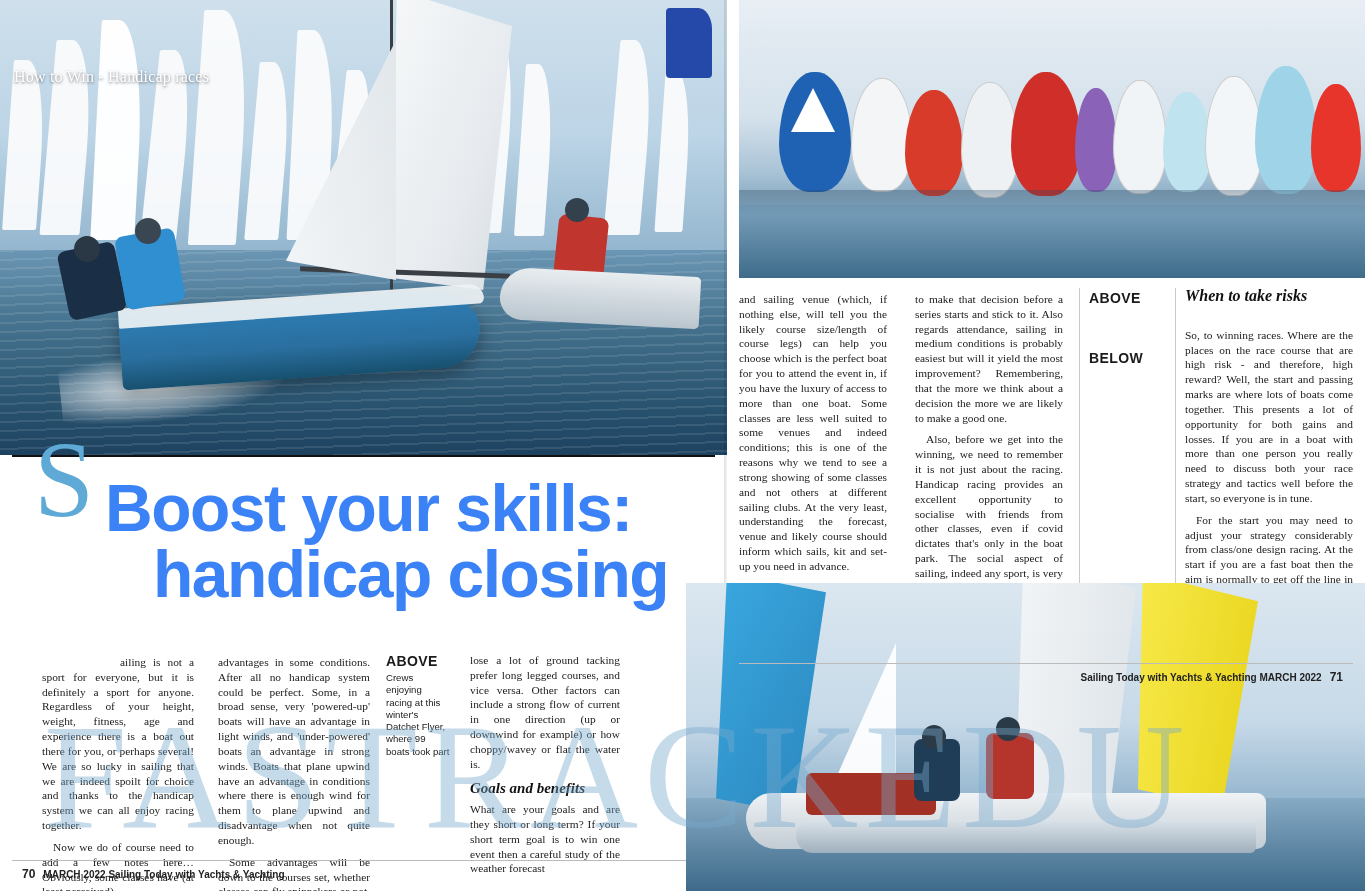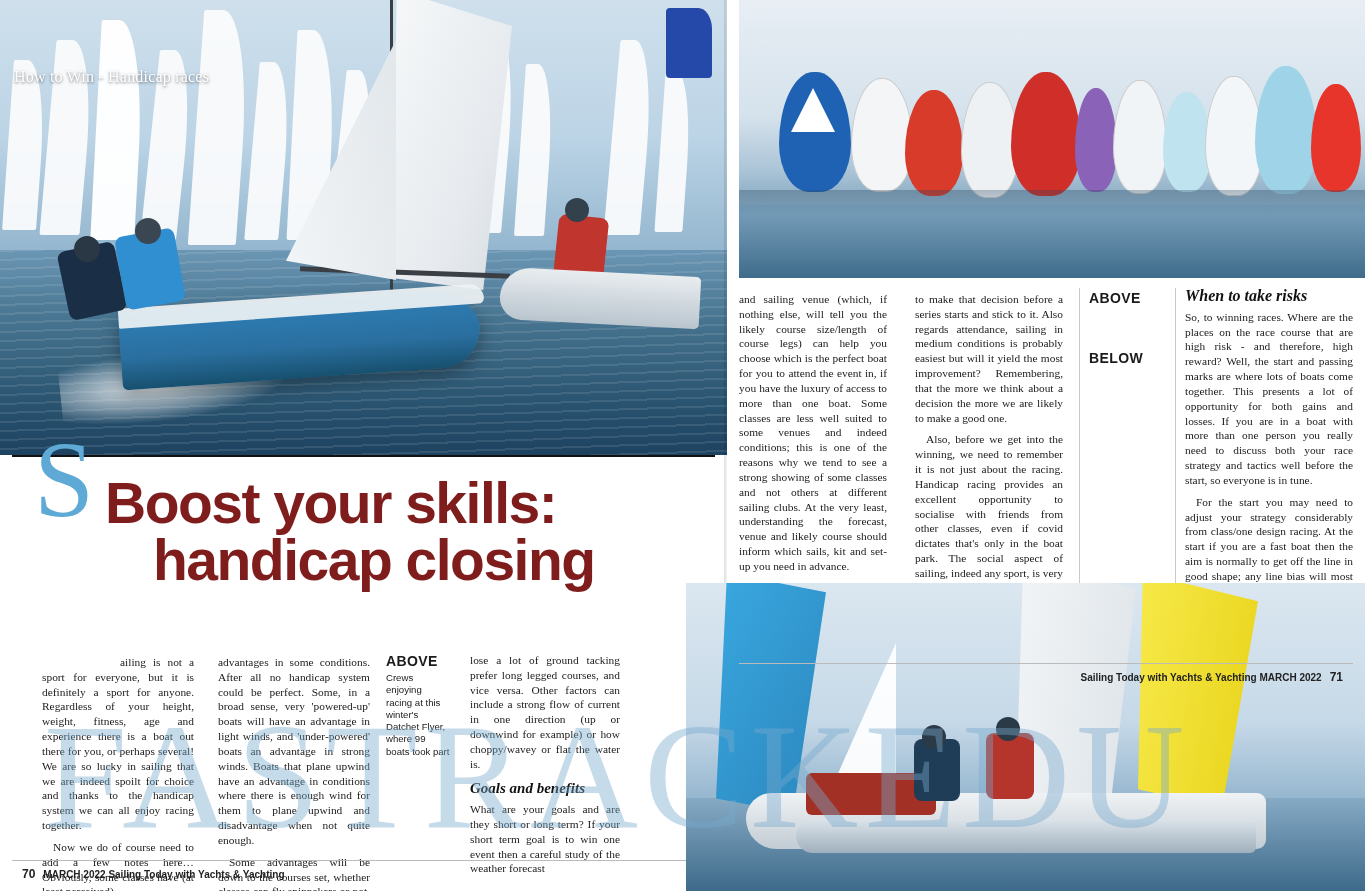--- a/index.html
+++ b/index.html
@@ -50,21 +50,21 @@
     position:absolute;left:14px;top:22px;font-family:"Liberation Serif",serif;
     font-size:16px;color:#ffffff;letter-spacing:.2px;text-shadow:0 1px 3px rgba(0,0,0,.55);margin-top:46px;
   }
 
   .left-lower{position:absolute;left:0;top:455px;width:727px;height:436px;background:#fff;}
   .rule-top{position:absolute;left:12px;top:0px;width:703px;height:2px;background:#111;}
 
   .headline{
     position:absolute;left:105px;top:20px;width:600px;
     font-family:"Liberation Sans", sans-serif;font-weight:700;
-    font-size:57px;line-height:1.0;letter-spacing:-1.5px;color:#7f1d1d;
+    font-size:66px;line-height:1.0;letter-spacing:-1.5px;color:#3b82f6;
   }
   .headline .l2{display:block;padding-left:48px;}
   .standfirst{
     position:absolute;left:42px;top:148px;width:640px;text-align:center;
     font-family:"Liberation Serif",serif;font-size:16.5px;line-height:1.35;color:#111;
   }
   .standfirst b{font-weight:700;color:#17457a;}
   .dropcap{
     position:absolute;left:34px;top:-18px;
     font-family:"Liberation Serif",serif;font-size:108px;line-height:.8;color:#5fa9d6;font-weight:400;
@@ -105,21 +105,21 @@
   .bp-water{position:absolute;left:0;top:215px;width:100%;height:93px;background:linear-gradient(180deg,#86aac4,#3e6a8a);}
 
   .rcol{position:absolute;font-size:11.4px;line-height:1.30;text-align:justify;color:#1a1a1a;}
   .rcol p{margin:0 0 7px 0;}
   .rcol p.indent{text-indent:11px;}
 
   .vrule{position:absolute;width:1px;background:#c9c9c9;}
 
   .risk-h{
     font-family:"Liberation Serif",serif;font-weight:700;font-style:italic;font-size:16px;
-    margin:0 0 3px 0;color:#111;
+    margin:0 0 21px 0;color:#111;
   }
 
   .folio-right{
     position:absolute;right:22px;bottom:10px;font-family:"Liberation Sans",sans-serif;font-size:10px;color:#222;
     text-align:right;
   }
   .folio-right .num{font-size:12px;font-weight:700;margin-left:8px;}
   .folio-right .mo{font-weight:700;}
   .folio-rule-r{position:absolute;right:12px;bottom:30px;width:614px;height:1px;background:#bbb;}
 

